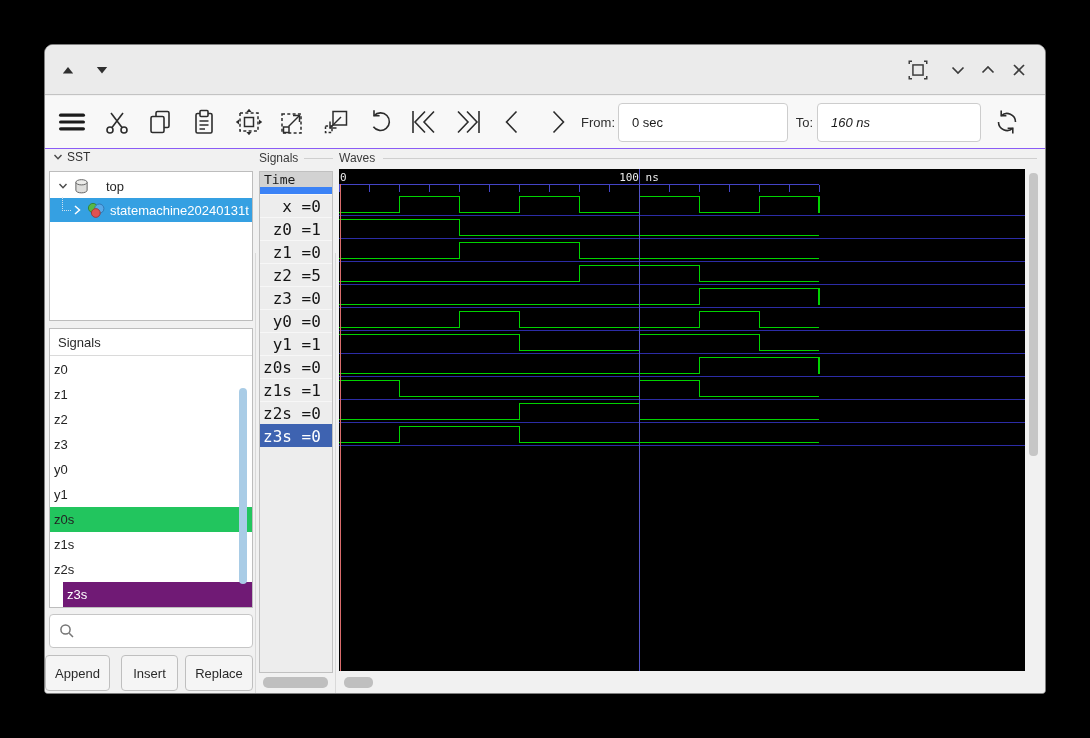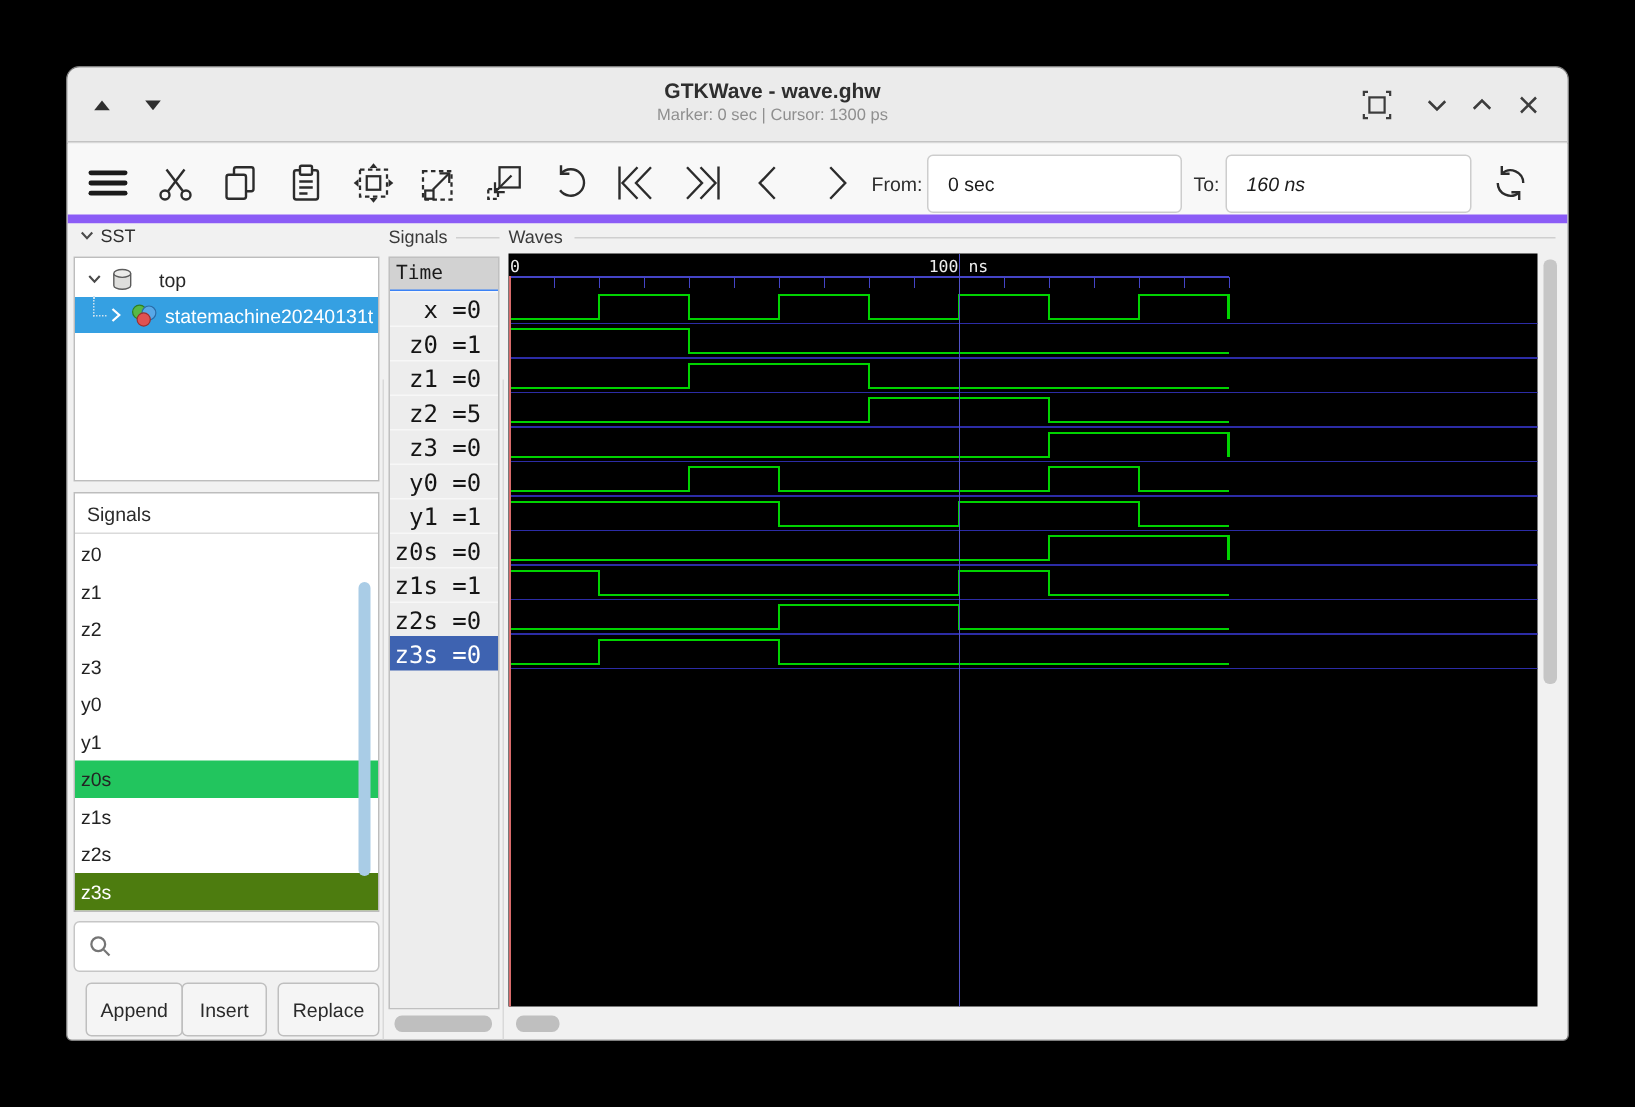--- a/index.html
+++ b/index.html
@@ -9,21 +9,21 @@
           border:1px solid #7f7f7f;border-radius:9px 9px 4px 4px;box-sizing:border-box;overflow:hidden;}
 
   
   .titlebar{position:absolute;left:0;top:0;width:100%;height:50px;background:#ebebeb;border-bottom:1px solid #c3c3c3;box-sizing:border-box;}
   .tb-ctl{position:absolute;top:13px;width:24px;height:24px;display:flex;align-items:center;justify-content:center;}
   .title-wrap{position:absolute;left:120px;right:180px;top:6px;text-align:center;pointer-events:none;}
   .title{font-size:14px;font-weight:bold;color:#2e2e2e;line-height:19px;white-space:nowrap;}
   .subtitle{font-size:11px;color:#8f8f8f;line-height:14px;white-space:nowrap;}
 
   
-  .toolbar{position:absolute;left:0;top:51px;width:100%;height:53px;background:#f8f8f8;border-bottom:6px solid #8b5cf6;box-sizing:border-box;}
+  .toolbar{position:absolute;left:0;top:51px;width:100%;height:53px;background:#f8f8f8;border-bottom:1px solid #8b5cf6;box-sizing:border-box;}
   .tool{position:absolute;top:10px;width:32px;height:32px;display:flex;align-items:center;justify-content:center;}
   .tb-label{position:absolute;top:0;height:52px;display:flex;align-items:center;font-size:13px;color:#2e2e2e;}
   .tb-input{position:absolute;top:7px;height:39px;background:#fff;border:1px solid #cdcdcd;border-radius:4px;
             box-sizing:border-box;font-size:13px;color:#1b1b1b;padding:0 13px;outline:none;
             font-family:"Liberation Sans",sans-serif;}
 
   
   .main-bg{position:absolute;left:0;top:104px;right:0;bottom:0;background:#f1f1f1;}
   .vdivider{position:absolute;top:104px;height:542px;width:1px;background:#d9d9d9;}
 
@@ -37,33 +37,33 @@
   .tree-row{position:absolute;left:0;width:100%;height:24px;display:flex;align-items:center;font-size:13px;color:#272727;}
   .tree-row.selected{color:#fff;}
   .tree-label{white-space:nowrap;overflow:hidden;}
 
   
   .sig-header{position:absolute;left:0;top:0;width:100%;height:27px;border-bottom:1px solid #dadada;box-sizing:border-box;
               display:flex;align-items:center;padding-left:8px;font-size:13px;color:#2b2b2b;}
   .sig-rows{position:absolute;left:0;top:28px;width:100%;}
   .sig-row{height:25px;display:flex;align-items:center;padding-left:4px;font-size:13px;color:#232323;}
   .sig-row.highlight{background:#22c55e;}
-  .sig-row.selected{background:#4d7c0f;color:#fff;}
+  .sig-row.selected{background:#701a75;color:#fff;margin-left:13px;}
   .sig-scroll{position:absolute;right:5px;width:8px;border-radius:4px;background:#a9cce6;}
 
   
   .searchbox{position:absolute;background:#fff;border:1px solid #c6c6c6;border-radius:4px;box-sizing:border-box;
              display:flex;align-items:center;padding-left:9px;}
   .btn{position:absolute;top:610px;height:36px;background:#f5f5f5;border:1px solid #bfbfbf;border-radius:4px;
        box-sizing:border-box;display:flex;align-items:center;justify-content:center;font-size:13px;color:#2a2a2a;}
 
   
   .values-panel{position:absolute;left:214px;top:126px;width:74px;height:502px;background:#ededed;
                 border:1px solid #c0c0c0;box-sizing:border-box;overflow:hidden;}
-  .val-header{height:22px;background:#d2d2d2;border-bottom:1px solid #3b82f6;box-sizing:border-box;
+  .val-header{height:22px;background:#d2d2d2;border-bottom:7px solid #3b82f6;box-sizing:border-box;
               font-family:"DejaVu Sans Mono",monospace;font-size:13px;color:#1a1a1a;
               display:flex;align-items:center;padding-left:4px;}
   .val-row{height:23px;border-top:1px solid #f7f7f7;box-sizing:border-box;display:flex;align-items:center;
            padding-left:3px;font-family:"DejaVu Sans Mono",monospace;font-size:16px;color:#151515;white-space:pre;}
   .val-row.selected{background:#3e63b1;color:#fff;border-top-color:#3e63b1;}
 
   
   .hthumb{position:absolute;height:11px;border-radius:5px;background:#bfbfbf;}
   .vthumb{position:absolute;width:9px;border-radius:4px;background:#c6c6c6;}
 
@@ -78,24 +78,20 @@
   <div class="titlebar">
     <div class="tb-ctl" style="left:11px">
       <svg width="22" height="22" viewBox="0 0 22 22">
           <polygon points="11,8 16.2,14.5 5.8,14.5" fill="#2f2f2f"></polygon>
         </svg>
     </div>
     <div class="tb-ctl" style="left:45px">
       <svg width="22" height="22" viewBox="0 0 22 22">
           <polygon points="11,14.5 5.8,8 16.2,8" fill="#2f2f2f"></polygon>
         </svg>
-    </div>
-    <div class="title-wrap">
-      <div class="title">GTKWave - wave.ghw</div>
-      <div class="subtitle">Marker: 0 sec  |  Cursor: 1300 ps</div>
     </div>
     <div class="tb-ctl" style="left:861px">
       <svg width="26" height="26" viewBox="0 0 26 26" fill="none" stroke="#3c3c3c" stroke-width="1.6">
         <rect x="7.5" y="7.5" width="11" height="11"></rect>
         <polyline points="3.5,6.5 3.5,3.5 6.5,3.5"></polyline>
           <polyline points="19.5,3.5 22.5,3.5 22.5,6.5"></polyline>
         <polyline points="22.5,19.5 22.5,22.5 19.5,22.5"></polyline>
           <polyline points="6.5,22.5 3.5,22.5 3.5,19.5"></polyline>
       </svg>
     </div>
@@ -275,21 +271,21 @@
   </div>
 
   <div class="searchbox" style="left:4px;top:569px;width:204px;height:34px">
     <svg width="16" height="16" viewBox="0 0 16 16" fill="none" stroke="#757575" stroke-width="1.5">
       <circle cx="6.5" cy="6.5" r="4.6"></circle>
         <line x1="10.2" y1="10.2" x2="14" y2="14"></line>
     </svg>
     <input style="border: none; outline: none; background: transparent; margin-left: 6px; width: 160px; font-size: 13px; font-family: &quot;Liberation Sans&quot;, sans-serif;" placeholder="">
   </div>
 
-  <div class="btn" style="left:12px;width:65px">Append</div>
+  <div class="btn" style="left:0;width:65px">Append</div>
   <div class="btn" style="left:76px;width:57px">Insert</div>
   <div class="btn" style="left:140px;width:68px">Replace</div>
 
   <div class="frame-label" style="left:214px">Signals</div>
   <div class="frame-line" style="left:259px;width:29px"></div>
   <div class="values-panel">
     <div class="val-header">Time</div>
     <div>
         <div class="val-row">  x =0</div>
         <div class="val-row"> z0 =1</div>

